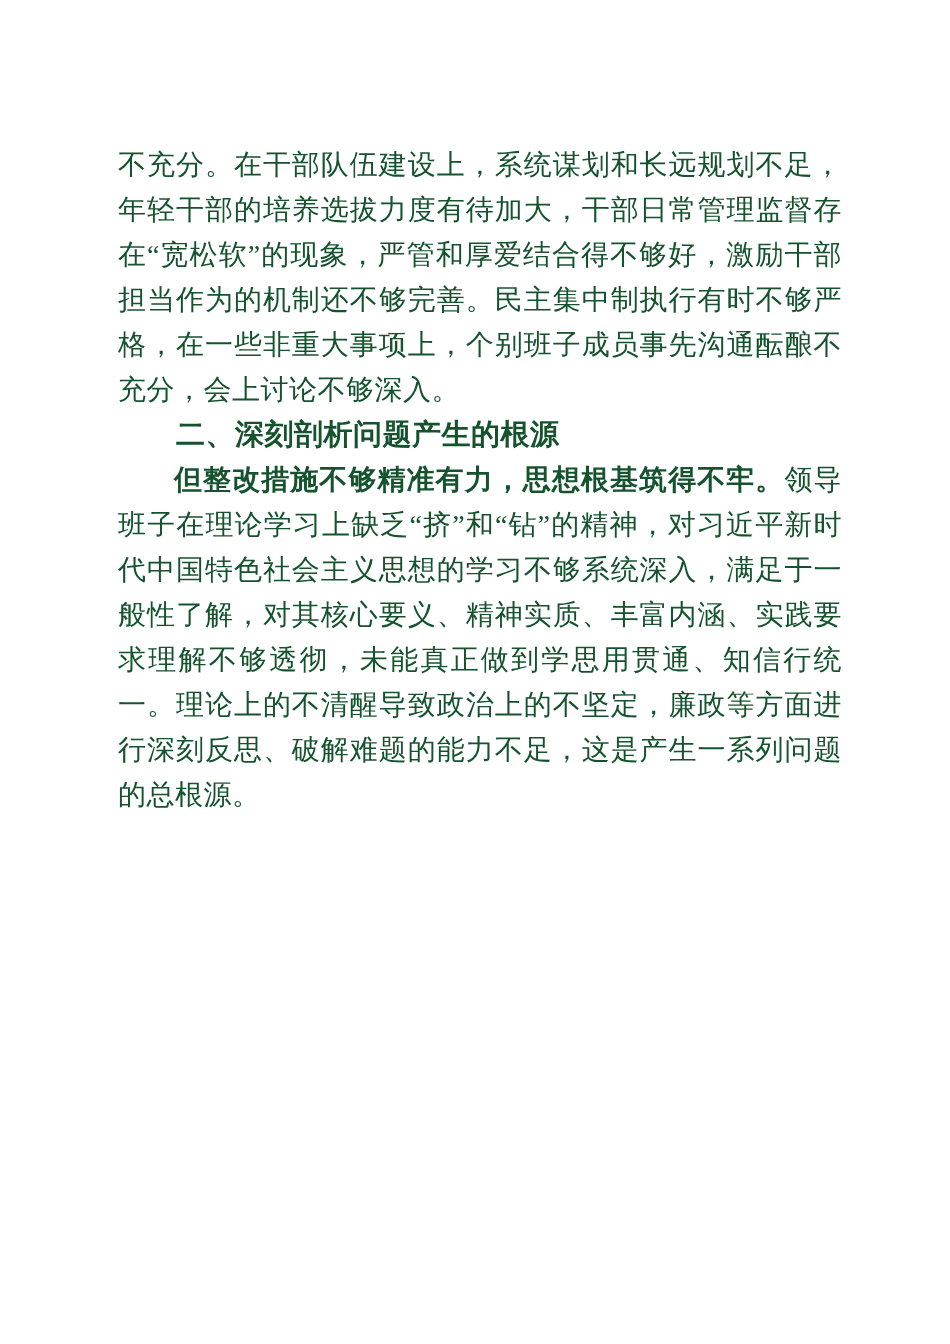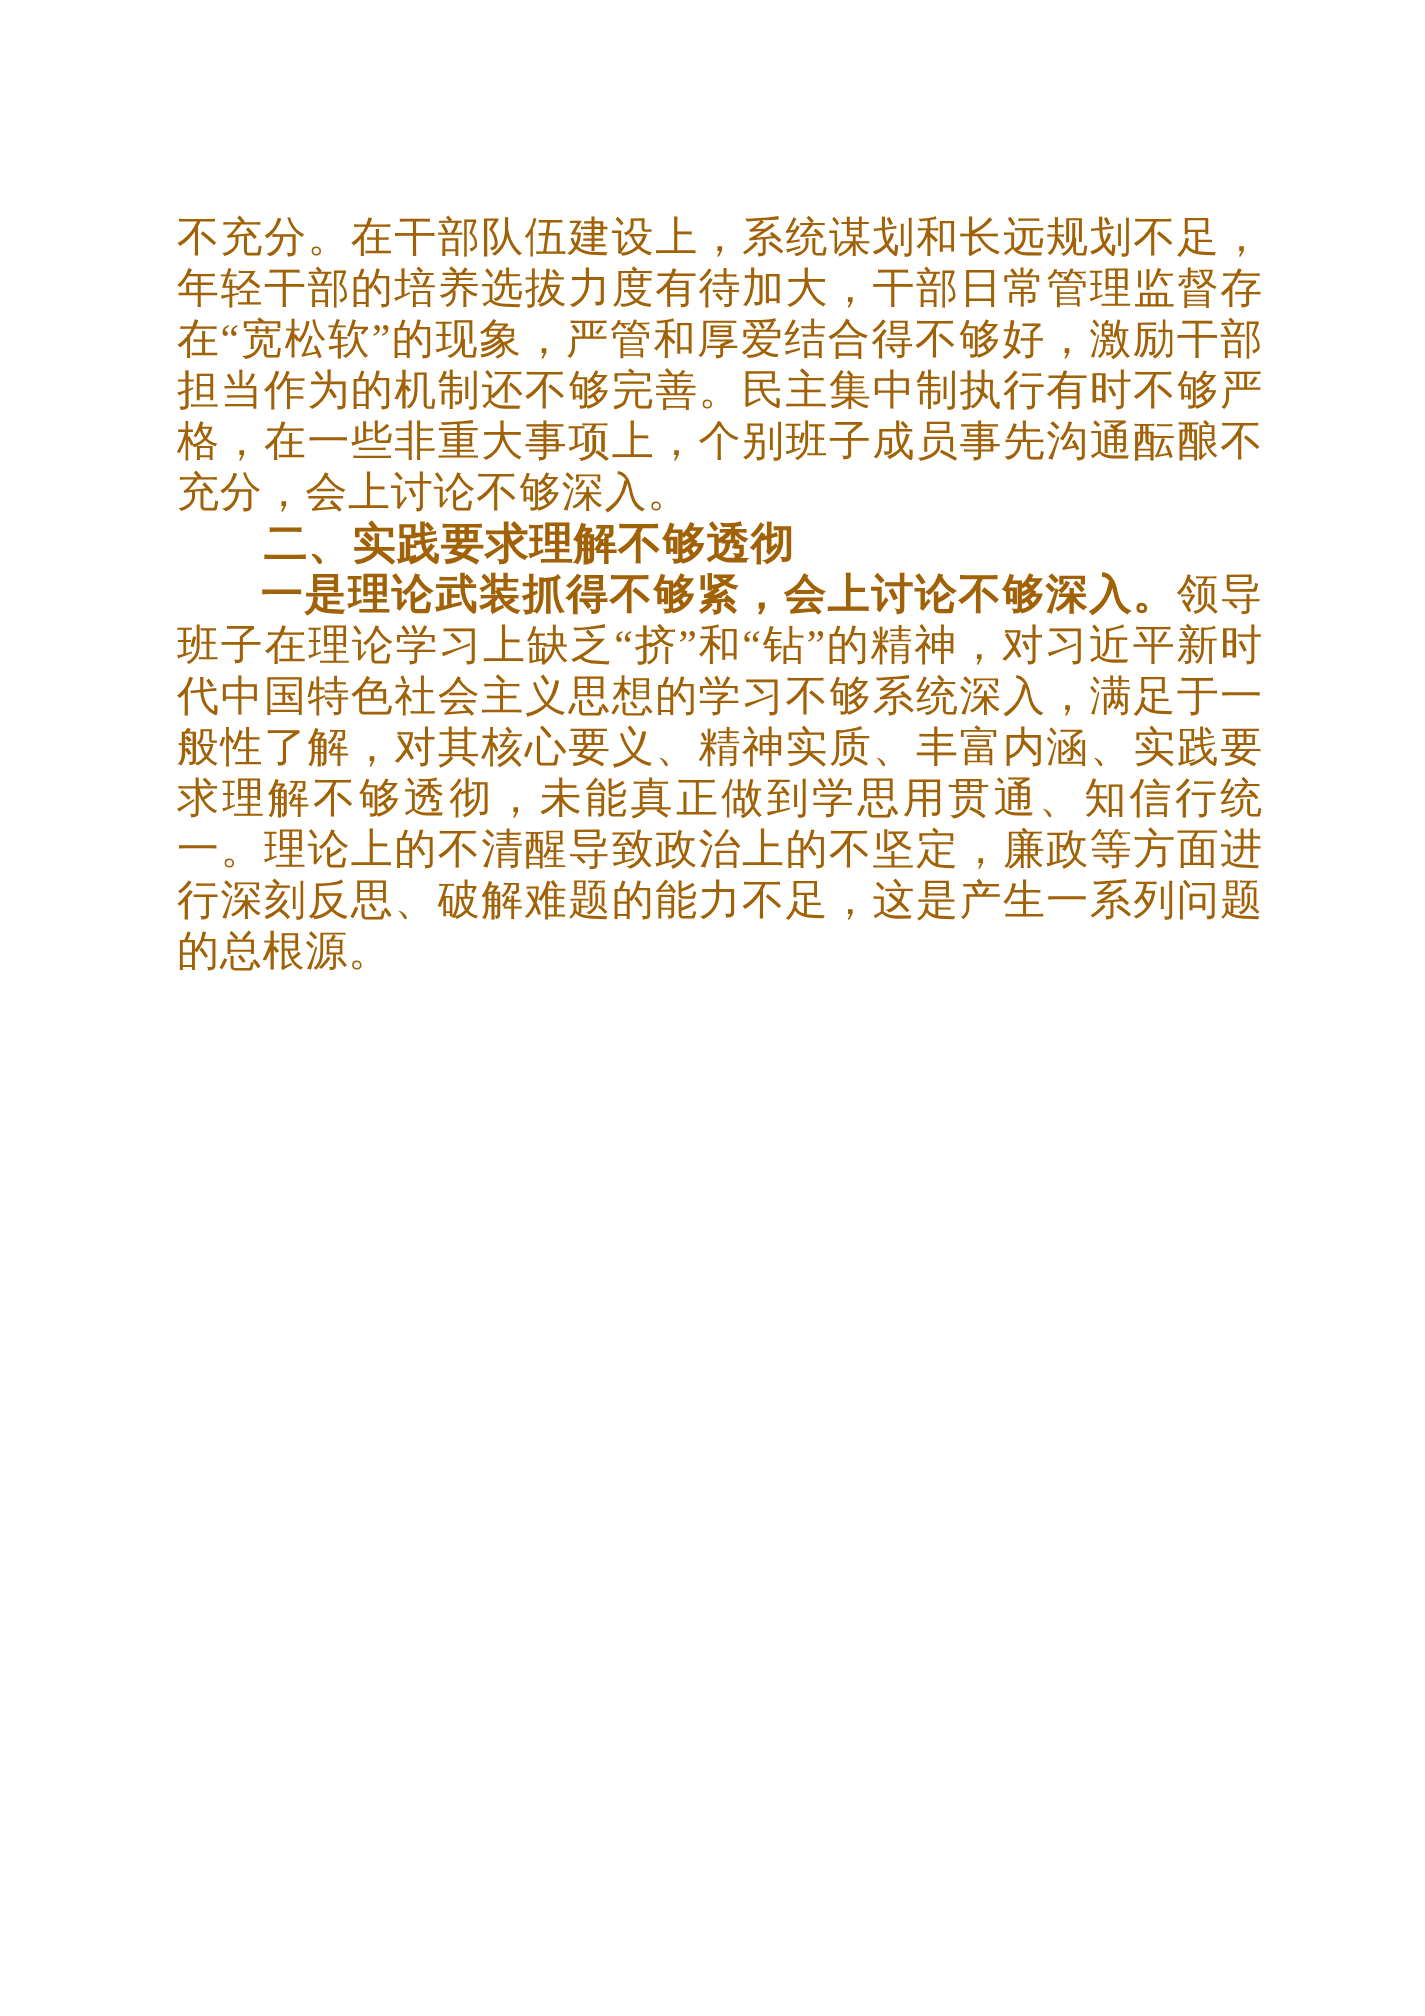--- a/index.html
+++ b/index.html
@@ -12,24 +12,24 @@
     width: 950px;
     height: 1344px;
     background: #ffffff;
     overflow: hidden;
   }
   .doc-body {
     position: absolute;
     left: 118px;
     top: 142px;
     width: 724px;
-    color: #a16207;
+    color: #14532d;
     font-family: "Liberation Serif", serif;
     font-size: 28px;
-    line-height: 34px;
+    line-height: 45px;
     text-align: justify;
     letter-spacing: 0.5px;
   }
   .para {
     margin: 0;
     padding: 0;
     text-align: justify;
   }
   .para.indent {
     text-indent: 2em;
@@ -43,16 +43,16 @@
   .run.bold {
     font-weight: 700;
   }
 </style>
 </head>
 <body>
 
 <div class="page">
   <div class="doc-body" id="doc-body">
       <p class="para body"><span class="run">不充分。在干部队伍建设上，系统谋划和长远规划不足，年轻干部的培养选拔力度有待加大，干部日常管理监督存在“宽松软”的现象，严管和厚爱结合得不够好，激励干部担当作为的机制还不够完善。民主集中制执行有时不够严格，在一些非重大事项上，个别班子成员事先沟通酝酿不充分，会上讨论不够深入。</span></p>
-      <p class="para heading indent"><span class="run bold">二、实践要求理解不够透彻</span></p>
-      <p class="para body indent"><span class="run bold">一是理论武装抓得不够紧，会上讨论不够深入。</span><span class="run">领导班子在理论学习上缺乏“挤”和“钻”的精神，对习近平新时代中国特色社会主义思想的学习不够系统深入，满足于一般性了解，对其核心要义、精神实质、丰富内涵、实践要求理解不够透彻，未能真正做到学思用贯通、知信行统一。理论上的不清醒导致政治上的不坚定，廉政等方面进行深刻反思、破解难题的能力不足，这是产生一系列问题的总根源。</span></p>
+      <p class="para heading indent"><span class="run bold">二、深刻剖析问题产生的根源</span></p>
+      <p class="para body indent"><span class="run bold">但整改措施不够精准有力，思想根基筑得不牢。</span><span class="run">领导班子在理论学习上缺乏“挤”和“钻”的精神，对习近平新时代中国特色社会主义思想的学习不够系统深入，满足于一般性了解，对其核心要义、精神实质、丰富内涵、实践要求理解不够透彻，未能真正做到学思用贯通、知信行统一。理论上的不清醒导致政治上的不坚定，廉政等方面进行深刻反思、破解难题的能力不足，这是产生一系列问题的总根源。</span></p>
     </div>
 </div>
 
 </body></html>

